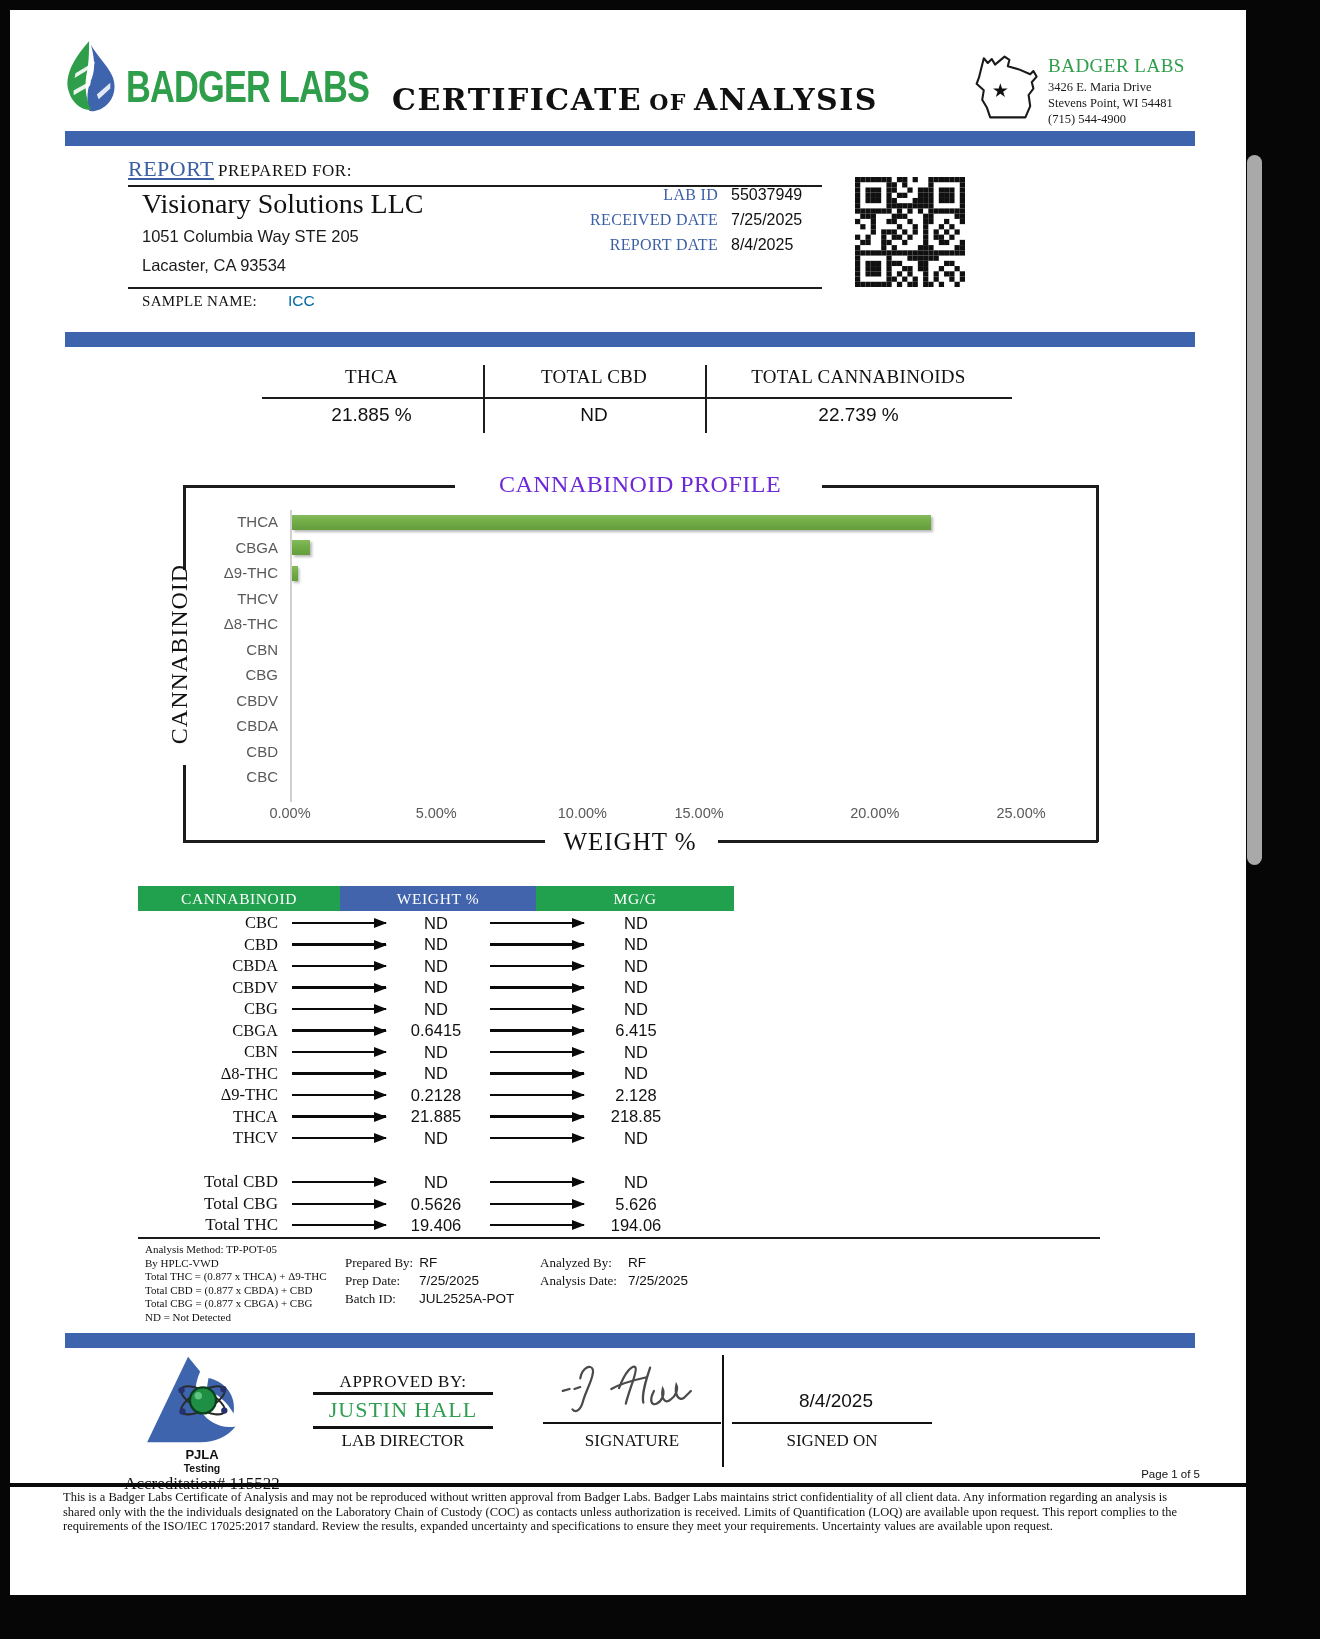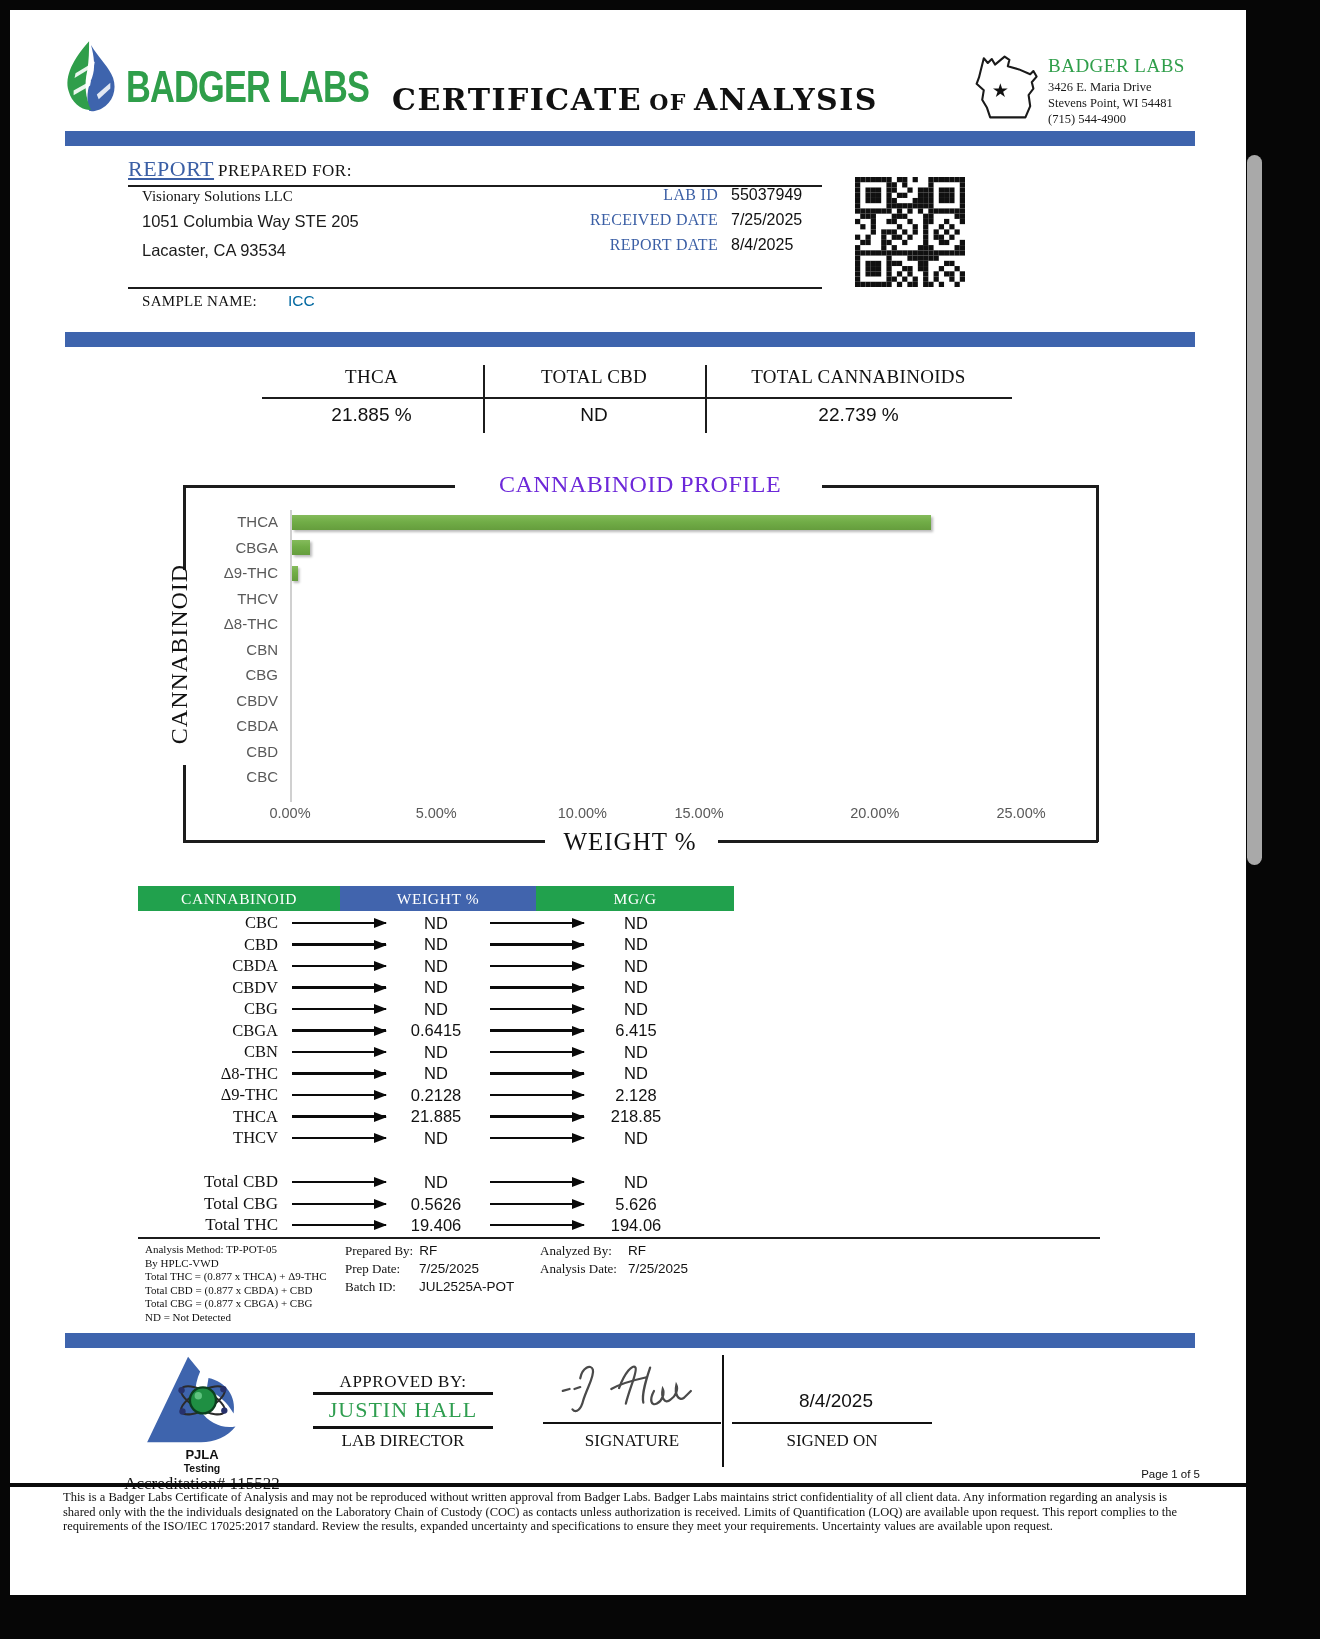--- a/index.html
+++ b/index.html
@@ -26,21 +26,21 @@
   .bar1{top:121px;} .bar2{top:322px;} .bar3{top:1323px;}
 
   
   .rp-head{left:118px;top:146px;white-space:nowrap;}
   .rp-head .em{color:#3b5fa5;font-size:22px;text-decoration:underline;letter-spacing:.5px;}
   .rp-head .rest{color:#111;font-size:17px;letter-spacing:.5px;}
   .rule{background:#1c1c1c;}
   .rule1{left:118px;top:175px;width:694px;height:2px;}
   .rule2{left:118px;top:277px;width:694px;height:2px;}
   .client{left:132px;top:178px;}
-  .client .c-name{font-size:15px;color:#111;margin-bottom:7px;}
+  .client .c-name{font-size:28px;color:#111;margin-bottom:7px;}
   .client .c-line{font-family:"Liberation Sans",sans-serif;font-size:16.5px;color:#1b1b1b;margin-bottom:10px;}
   .fields{left:443px;top:172px;}
   .field-row{display:flex;height:25.3px;align-items:center;}
   .f-label{width:265px;text-align:right;color:#3b5fa5;font-size:16px;letter-spacing:.3px;}
   .f-value{margin-left:13px;font-family:"Liberation Sans",sans-serif;font-size:16px;color:#111;}
   .sample-row{left:132px;top:283px;font-size:15px;color:#111;letter-spacing:.3px;}
   .sample-val{left:278px;top:282px;font-family:"Liberation Sans",sans-serif;font-size:15.5px;color:#0369a1;}
   .qr{left:845px;top:167px;width:110px;height:110px;}
   .qr svg{width:110px;height:110px;fill:#101010;}
 
@@ -83,21 +83,21 @@
   .t-arrow::after{content:"";position:absolute;right:-1px;top:50%;transform:translateY(-50%);
                   border-left:13px solid #0a0a0a;border-top:5.5px solid transparent;border-bottom:5.5px solid transparent;}
   .t-val{width:100px;text-align:center;font-family:"Liberation Sans",sans-serif;font-size:16.5px;color:#111;}
   .tot-name{font-size:17px;}
   .table-rule{left:128px;top:1227px;width:962px;height:2px;background:#1c1c1c;}
 
   
   .notes-left{left:135px;top:1233px;font-size:11px;line-height:13.5px;color:#111;}
   .notes-mid{left:335px;top:1233px;} .notes-right{left:530px;top:1233px;}
   .n-row{height:18px;font-size:13px;color:#111;}
-  .n-l{display:inline-block;min-width:68px;}
+  .n-l{display:inline-block;min-width:68px;margin-top:12px;}
   .notes-right .n-l{min-width:82px;}
   .n-v{font-family:"Liberation Sans",sans-serif;font-size:13.5px;margin-left:6px;}
 
   
   .pjla-logo{left:127px;top:1342px;width:130px;height:93px;}
   .pjla-name{left:127px;top:1437px;width:130px;text-align:center;font-family:"Liberation Sans",sans-serif;
              font-weight:bold;font-size:13px;color:#111;}
   .pjla-sub{left:127px;top:1452px;width:130px;text-align:center;font-family:"Liberation Sans",sans-serif;
             font-weight:bold;font-size:10.5px;color:#111;}
   .pjla-accr{left:110px;top:1464px;width:164px;text-align:center;font-size:17px;color:#111;}

